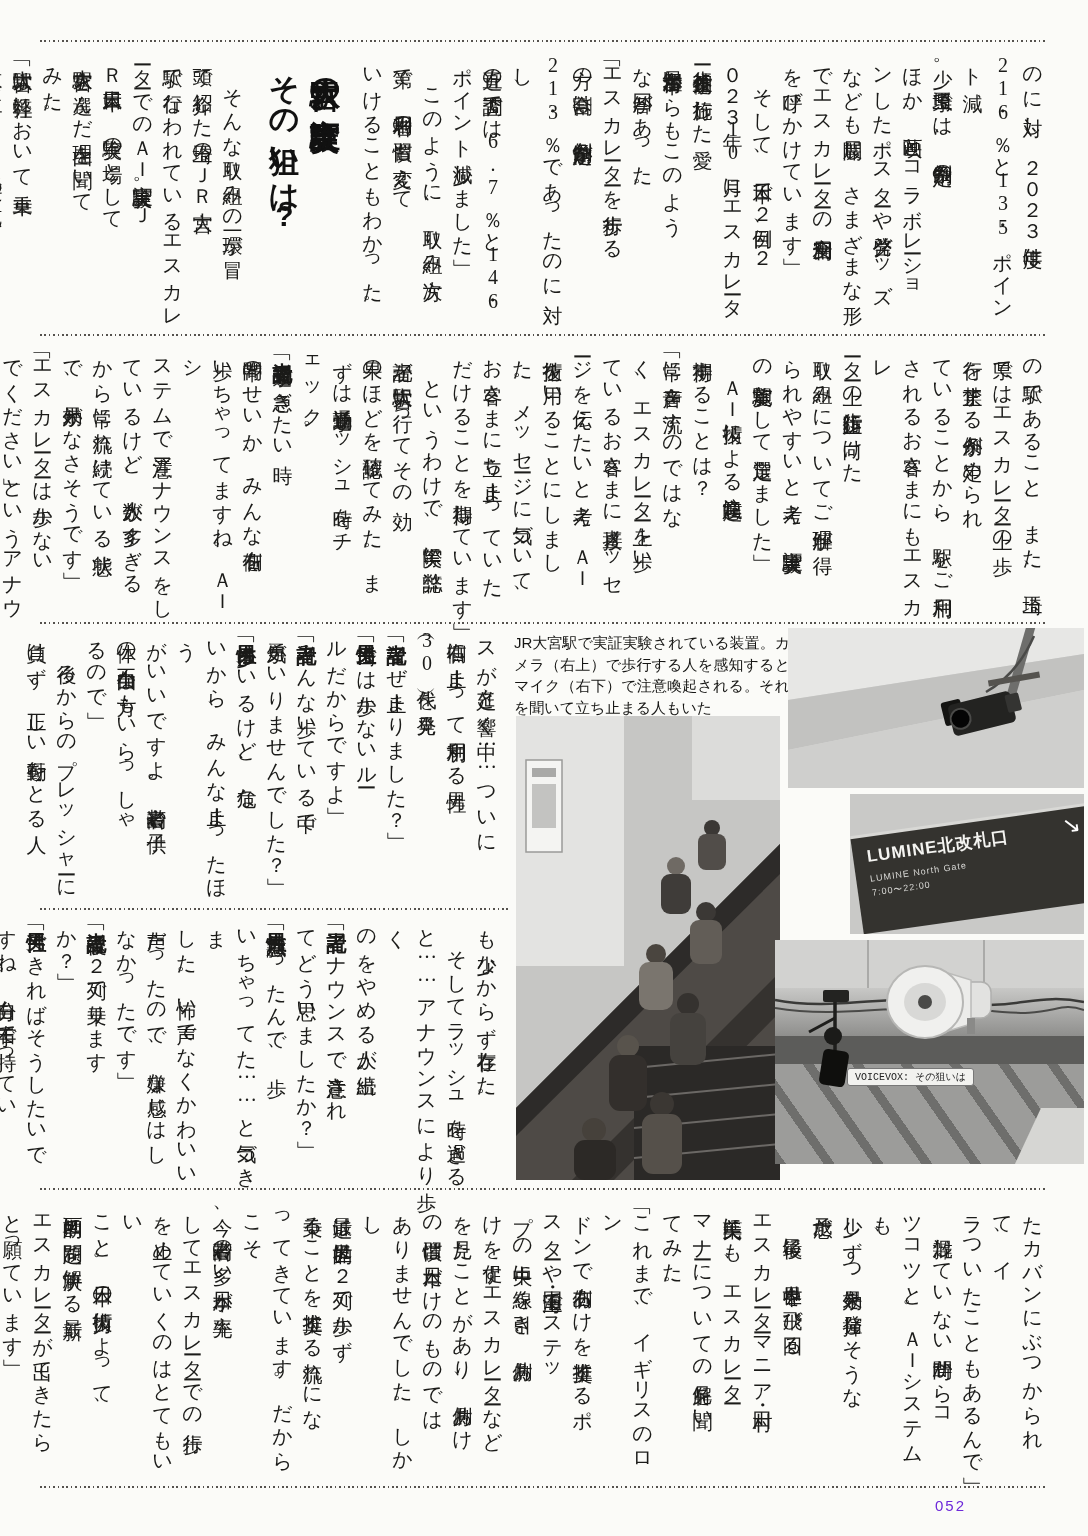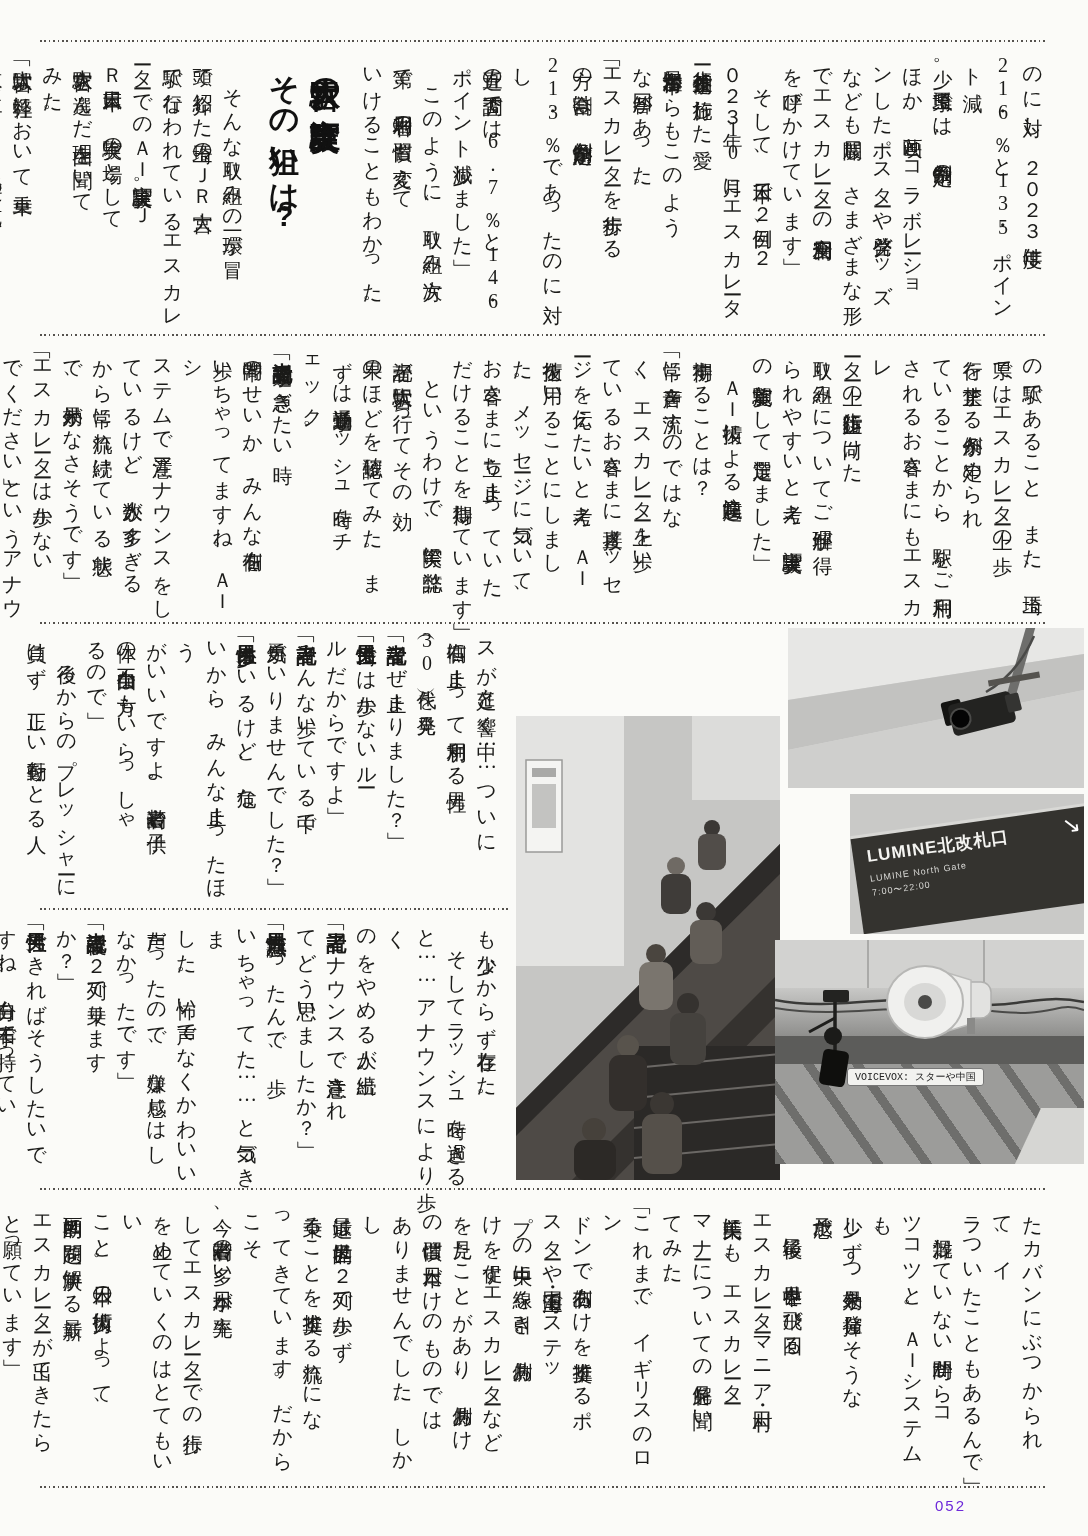--- a/index.html
+++ b/index.html
@@ -213,20 +213,21 @@
         <span class="vcol">した。怖い声でなくかわいい</span>
         <span class="vcol">声だったので、嫌な感じはし</span>
         <span class="vcol">なかったです」</span>
         <span class="vcol"><b class="speaker">記者</b>「今後は２列で乗ります</span>
         <span class="vcol">か？」</span>
         <span class="vcol"><b class="speaker">男性</b>「できればそうしたいで</span>
         <span class="vcol">すね。自分も右手で持ってい</span>
       </div>
   </section>
 
+  <div class="caption">JR大宮駅で実証実験されている装置。カメラ（右上）で歩行する人を感知するとマイク（右下）で注意喚起される。それを聞いて立ち止まる人もいた</div>
 
   <div class="photo" id="ph-camera">
     <svg width="296" height="160" viewBox="0 0 296 160">
       <rect width="296" height="160" fill="#d6d6d4"></rect>
       <polygon points="0,0 296,0 296,26 0,72" fill="#e7e7e5"></polygon>
       <polygon points="0,72 296,26 296,62 0,122" fill="#c2c2c0"></polygon>
       <polygon points="0,122 296,62 296,160 0,160" fill="#cfcfcd"></polygon>
       <rect x="238" y="-6" width="9" height="78" transform="rotate(16 242 0)" fill="#6e6e6c"></rect>
       <path d="M246,8 C232,40 212,56 198,64" stroke="#4a4a48" stroke-width="2.5" fill="none"></path>
       <g transform="rotate(-14 192 86)">
@@ -308,21 +309,21 @@
       <ellipse cx="150" cy="62" rx="21" ry="19" fill="#d8d8d6"></ellipse>
       <circle cx="150" cy="62" r="7" fill="#4a4a48"></circle>
       <rect x="192" y="78" width="8" height="16" fill="#8a8a88"></rect>
 
       <rect x="48" y="50" width="26" height="12" rx="2" fill="#232321"></rect>
       <line x1="60" y1="62" x2="60" y2="118" stroke="#1e1e1c" stroke-width="3.5"></line>
       <line x1="60" y1="78" x2="34" y2="92" stroke="#1e1e1c" stroke-width="3"></line>
       <circle cx="58" cy="96" r="9" fill="#1b1b19"></circle>
       <rect x="46" y="110" width="26" height="36" rx="5" fill="#0f0f0d" transform="rotate(9 59 128)"></rect>
     </svg>
-    <div class="voicevox-label">VOICEVOX: スターや中国</div>
+    <div class="voicevox-label">VOICEVOX: その狙いは</div>
   </div>
 
   <section class="vband" style="top:1202px; height:276px">
     <div class="vflow">
         <span class="vcol">たカバンにぶつかられて、イ</span>
         <span class="vcol">ラついたこともあるんで」</span>
         <span class="vcol indent">混雑していない時間からコ</span>
         <span class="vcol">ツコツと。ＡＩシステムも、</span>
         <span class="vcol">少しずつ効果を発揮しそうな</span>
         <span class="vcol">予感だ。</span>

